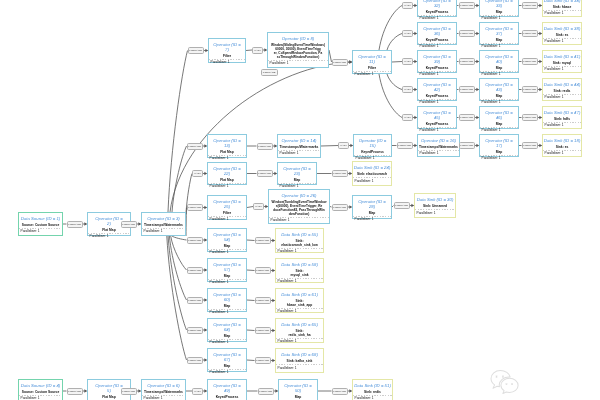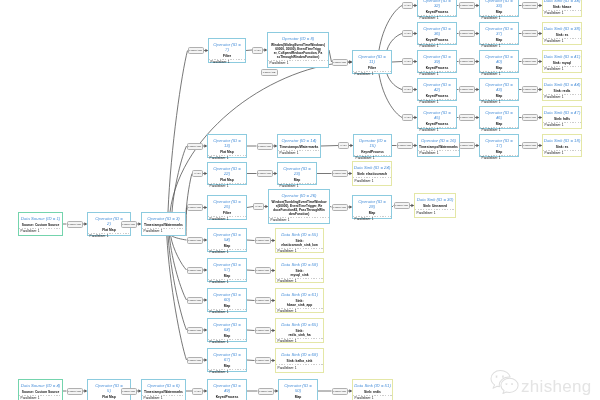--- a/index.html
+++ b/index.html
@@ -823,14 +823,13 @@
     <path d="M15.2 2.2C7.6 2.2 1.5 7.5 1.5 14c0 3.7 2 7 5.2 9.2L4.4 28.3l6-3
              c1.1.3 2.2.5 3.4.6 -.2-.8-.3-1.6-.3-2.4 0-6.6 6.5-11.9 14.6-11.9 .5 0 1 0 1.5.1
              C28.4 6.3 22.4 2.2 15.2 2.2z" fill="none" stroke="#dedede" stroke-width="1.5" stroke-linejoin="round"></path>
     <path d="M9.0 10.2l1.2 1.6M10.2 10.2l-1.2 1.6" stroke="#dedede" stroke-width="1.5" stroke-linecap="round"></path>
     <path d="M18.4 10.2l1.2 1.6M19.6 10.2l-1.2 1.6" stroke="#dedede" stroke-width="1.5" stroke-linecap="round"></path>
     <path d="M28.6 13.5c-7 0-12.6 4.6-12.6 10.2 0 3.2 1.8 6.1 4.7 8l-1.8 4.2 5-2.2
              c1.5.4 3 .6 4.7.6 7 0 12.6-4.6 12.6-10.2 0-5.6-5.6-10.6-12.6-10.6z" fill="none" stroke="#dedede" stroke-width="1.5" stroke-linejoin="round"></path>
     <path d="M23.6 21.4l1.1 1.5M24.7 21.4l-1.1 1.5" stroke="#dedede" stroke-width="1.4" stroke-linecap="round"></path>
     <path d="M31.8 21.4l1.1 1.5M32.9 21.4l-1.1 1.5" stroke="#dedede" stroke-width="1.4" stroke-linecap="round"></path>
   </svg>
-  <span class="wm-text">zhisheng</span>
 </div>
 
 </body></html>

